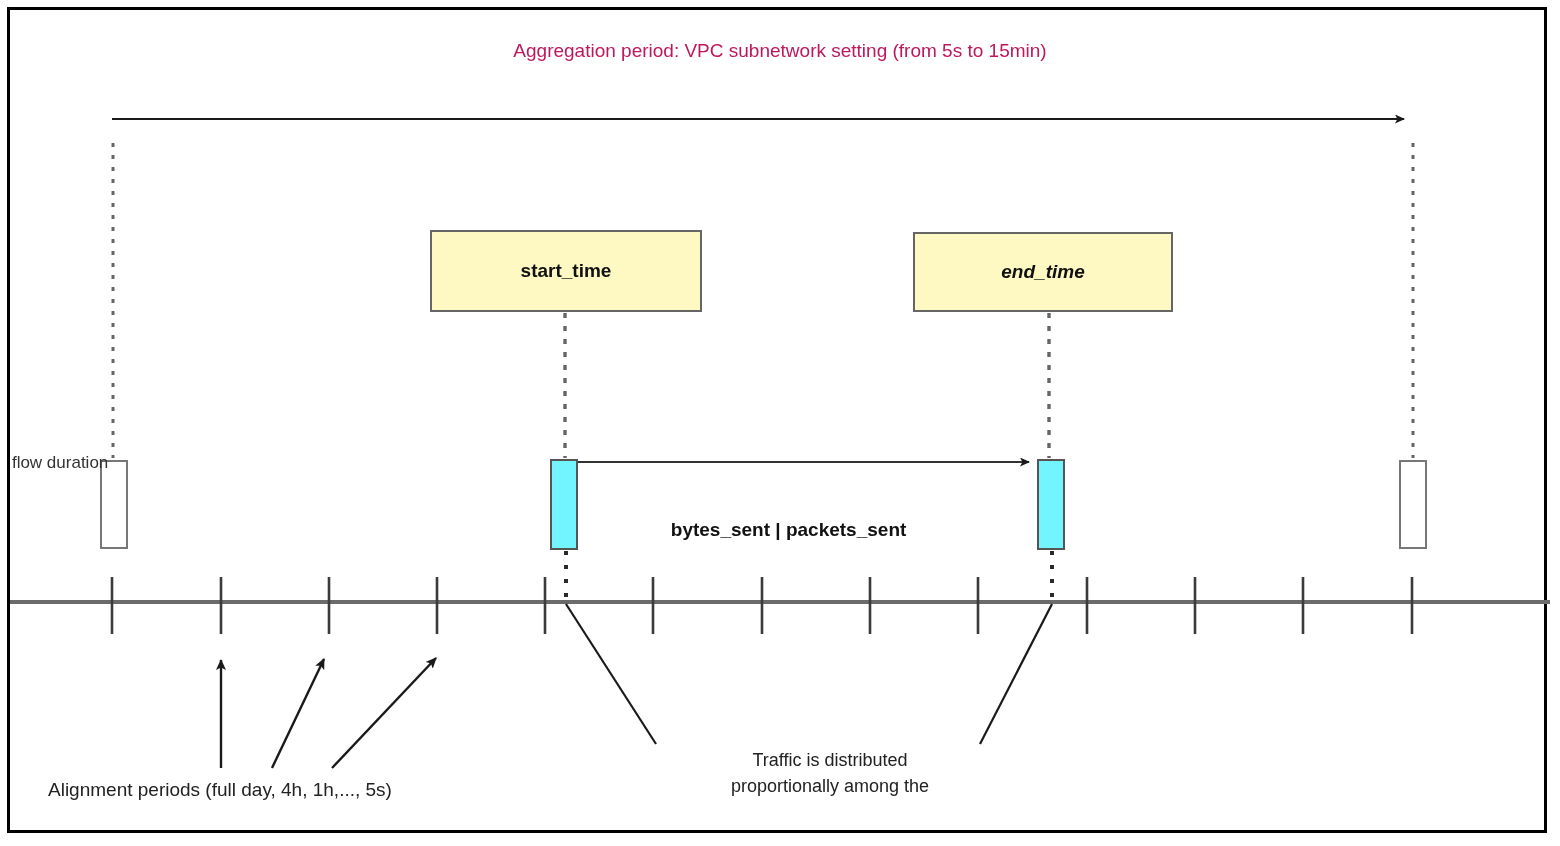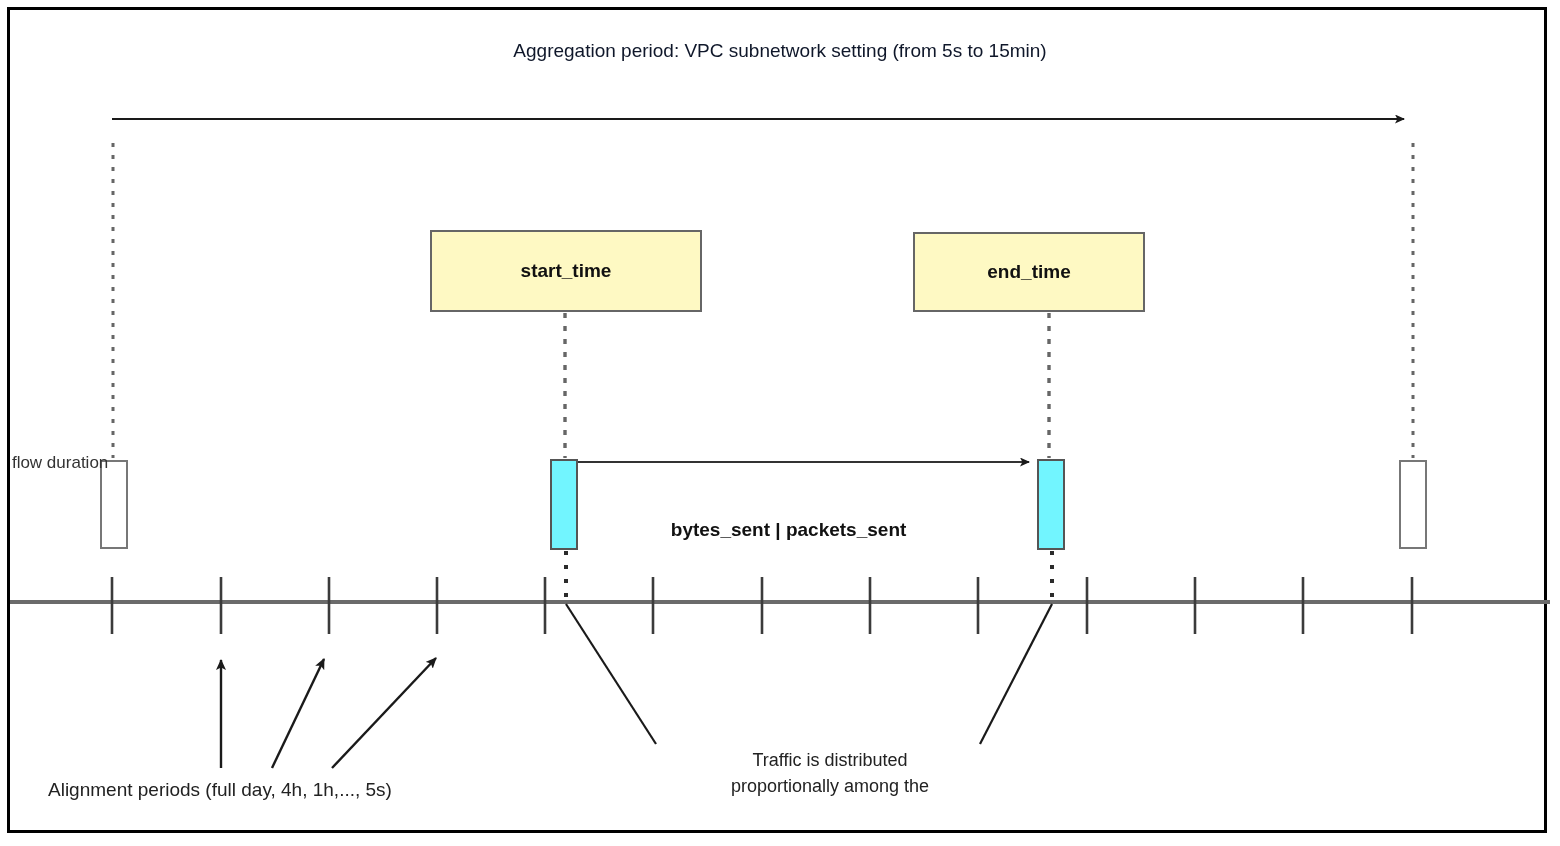--- a/index.html
+++ b/index.html
@@ -20,21 +20,21 @@
     background:#ffffff;
   }
   .svg-layer{
     position:absolute;
     left:0; top:0;
     width:1560px; height:846px;
     pointer-events:none;
   }
   .txt{
     position:absolute;
-    color:#0f172a;
+    color:#be185d;
     white-space:pre;
     line-height:1.32;
   }
   .title-txt{
     font-size:19px;
     left:0; right:0;
     top:38px;
     text-align:center;
   }
   .box{
@@ -43,21 +43,21 @@
     border:2px solid #666666;
     box-sizing:border-box;
     display:flex;
     align-items:center;
     justify-content:center;
     font-size:19px;
     font-weight:bold;
     color:#111111;
   }
   #box-start{ left:430px; top:230px; width:272px; height:82px; }
-  #box-end{   left:913px; top:232px; width:232px; height:80px; }
+  #box-end{   left:913px; top:232px; width:260px; height:80px;font-style:italic; }
 
   .openrect{
     position:absolute;
     background:#ffffff;
     border:2px solid #777777;
     box-sizing:border-box;
   }
   #rect-left{  left:100px;  top:460px; width:28px; height:89px; }
   #rect-right{ left:1399px; top:460px; width:28px; height:89px; }
 

